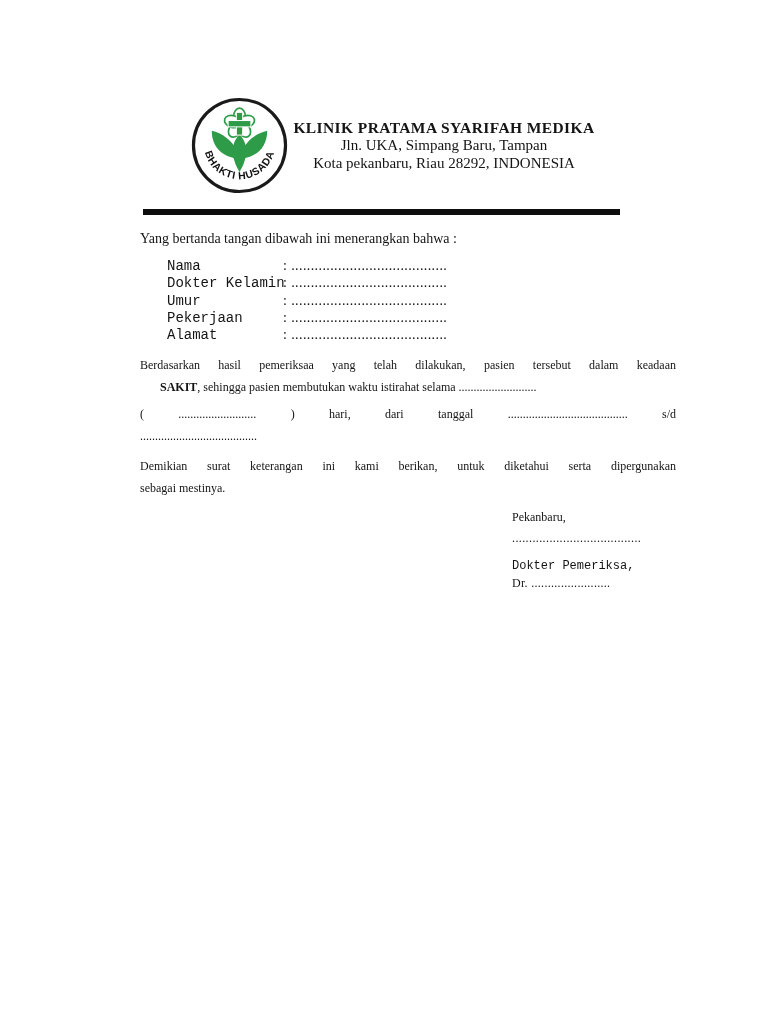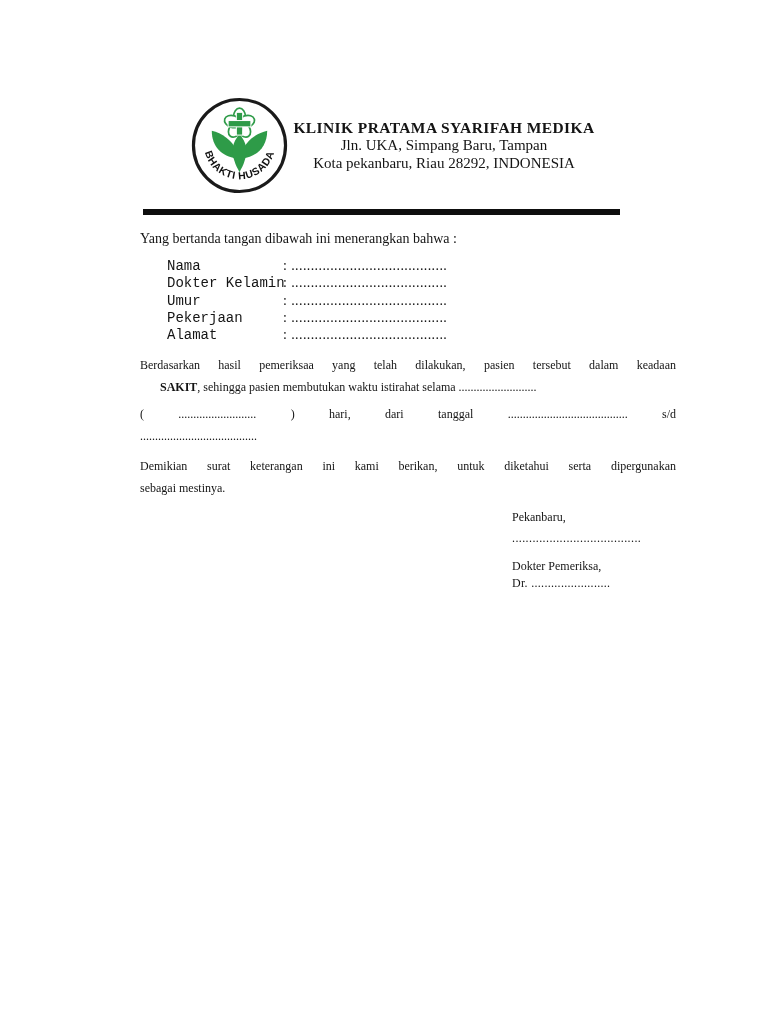--- a/index.html
+++ b/index.html
@@ -44,21 +44,21 @@
 
   .block { left: 140px; width: 536px; line-height: 22.4px; font-size: 12px; }
   .para1 { top: 354px; }
   .duration { top: 403px; }
   .closing { top: 455px; }
   .jline { text-align: justify; text-align-last: justify; }
 
   
   .signature { left: 512px; top: 509px; width: 230px; font-size: 12px; line-height: 17px; }
   .sig-dots { margin-top: 4px; letter-spacing: 0.4px; }
-  .sig-role { margin-top: 11px; }
+  .sig-role { margin-top: 11px; font-family: Liberation Mono, monospace; }
   .sig-doctor { letter-spacing: 0.3px; }
 
   b { font-weight: bold; margin-left: 20px; }
 </style>
 </head>
 <body>
 
 <div class="page">
 
   <svg class="abs logo" viewBox="0 0 100 100" aria-hidden="true">

